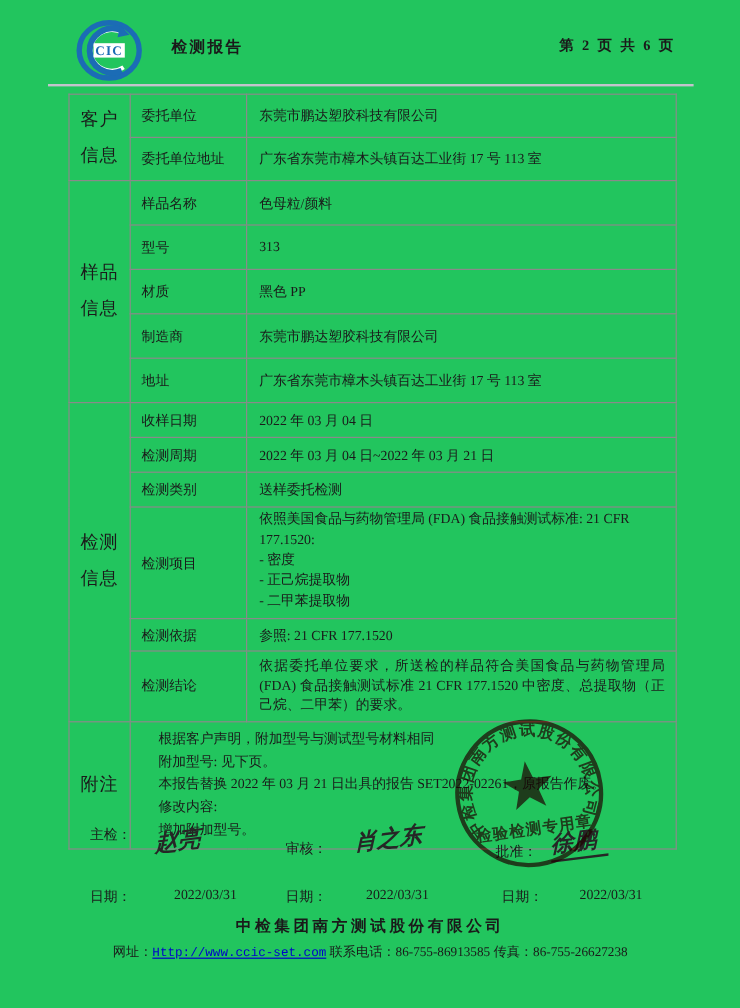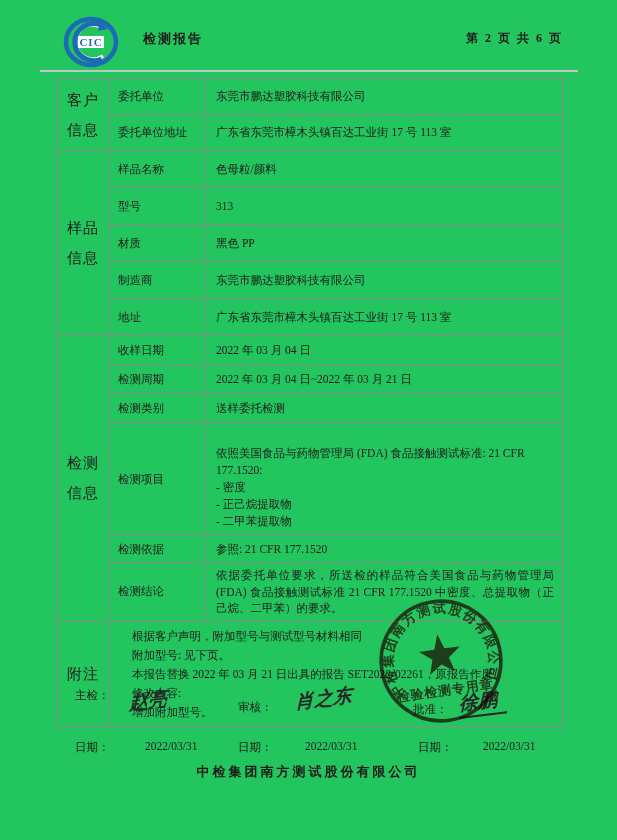--- a/index.html
+++ b/index.html
@@ -14,21 +14,21 @@
   .hdr-no{position:absolute;left:234px;top:30px;font-size:12px;font-weight:bold;white-space:nowrap;}
   .hdr-page{position:absolute;left:466px;top:30px;font-size:12px;font-weight:bold;letter-spacing:2px;white-space:nowrap;}
   .hdr-rule{position:absolute;left:40px;top:70px;width:538px;height:0;border-top:2px solid #c3c3cc;}
   
   table.rt{position:absolute;left:57px;top:78px;width:506px;border-collapse:collapse;table-layout:fixed;font-size:11.5px;}
   table.rt td{border:1px solid #8a8a8a;vertical-align:middle;overflow:hidden;}
   td.group{text-align:center;white-space:pre-line;line-height:30px;font-size:15px;letter-spacing:1px;}
   td.flabel{padding:2px 2px 2px 9px;}
   td.fvalue{padding:2px 5px 2px 10px;}
   .h31{height:31px}.h32{height:32px}.h24{height:24px}.h22{height:22px}
-  td.pre{white-space:pre-line;line-height:17px;padding:22px 4px 5px 10px;vertical-align:top;}
+  td.pre{white-space:pre-line;line-height:17px;padding:2px 4px 5px 10px;vertical-align:top;}
   td.wrap{line-height:16.5px;padding:4px 9px 4px 10px;text-align:justify;}
   td.notes-cell{white-space:pre-line;line-height:19px;padding:5px 8px 5px 23px;vertical-align:top;}
   
   .sigzone{position:absolute;left:57px;top:688px;width:506px;height:80px;font-size:11.5px;}
   .sig-label{position:absolute;white-space:nowrap;}
   .sig-name{position:absolute;font-size:19px;font-weight:bold;font-style:italic;color:#262626;
             transform:rotate(-7deg) skewX(-6deg);white-space:nowrap;
             font-family:"DejaVu Serif","Liberation Serif",serif;}
   .sig-name.underlined{border-bottom:2px solid #262626;padding-right:10px;}
   .sig-date-label{position:absolute;top:52px;white-space:nowrap;}
@@ -167,15 +167,20 @@
     </defs>
     <text font-size="13" font-weight="bold" fill="#d93a36" letter-spacing="1.4" font-family="Liberation Serif, serif">
       <textPath href="#sealArc" startOffset="0">中检集团南方测试股份有限公司</textPath>
     </text>
     <polygon points="63,37 67.9,51.2 82.9,51.5 71,60.6 75.3,75 63,66.4 50.7,75 55,60.6 43,51.5 58.1,51.2" fill="#d93a36"></polygon>
     <text x="63" y="96" text-anchor="middle" font-size="12.5" font-weight="bold" fill="#d93a36" letter-spacing="1" font-family="Liberation Serif, serif">检验检测专用章</text>
   </svg>
 
   <div class="footer">
     <div class="f-company">中检集团南方测试股份有限公司</div>
+    <div class="f-line">
+      <span>网址：</span><a class="f-link" href="#">Http://www.ccic-set.com</a>
+      <span>联系电话：86-755-86913585</span>
+      <span>传真：86-755-26627238</span>
+    </div>
   </div>
 
 </div>
 
 </body></html>

